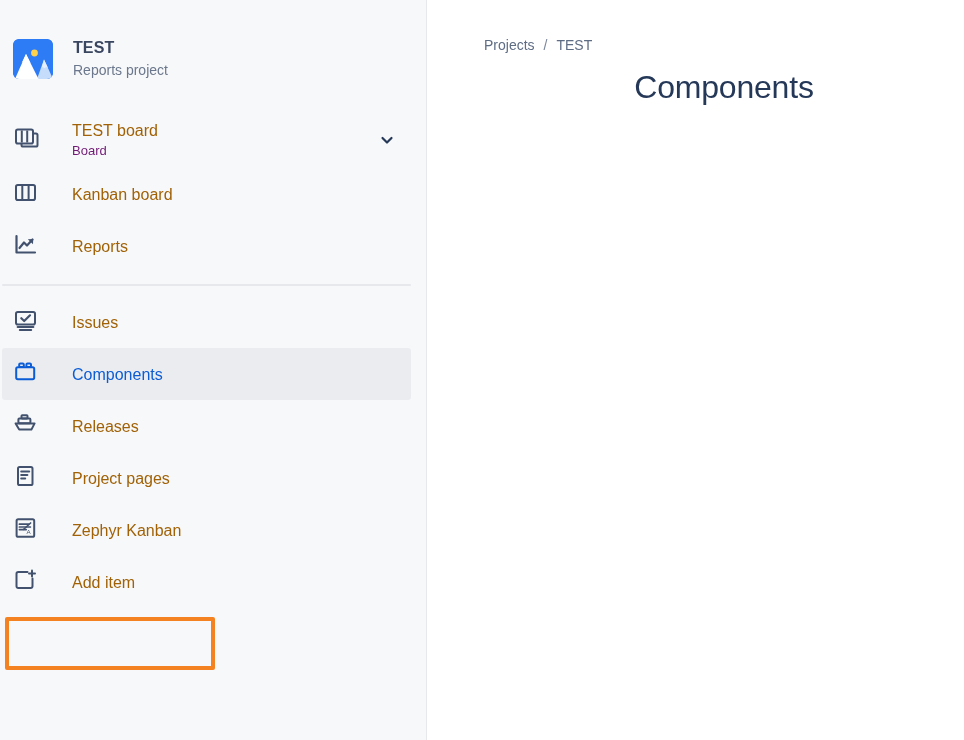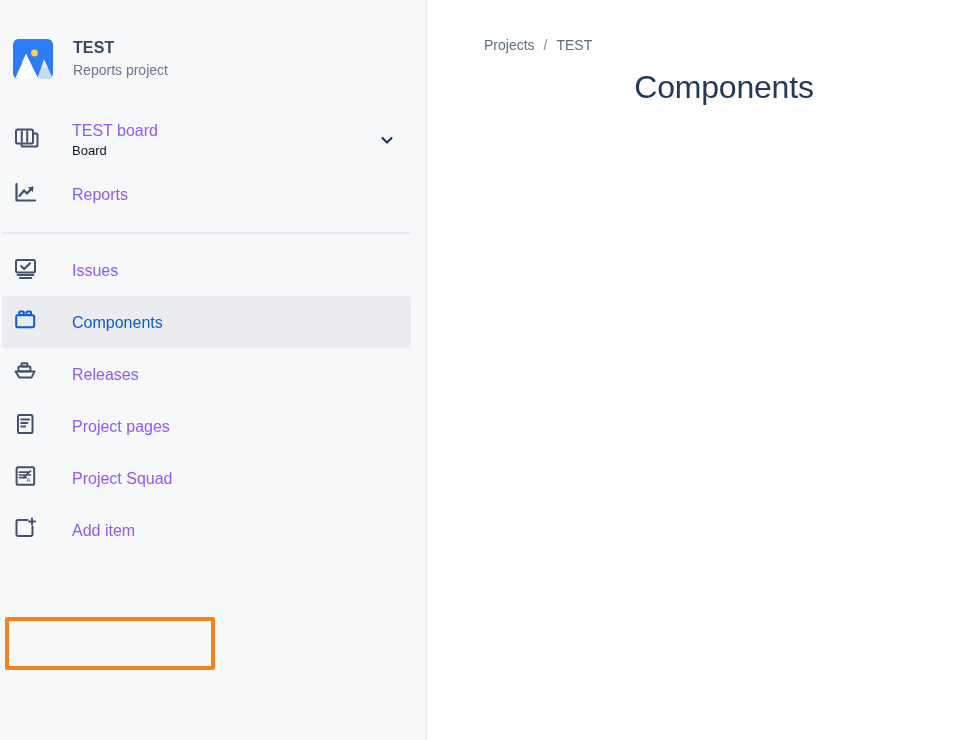--- a/index.html
+++ b/index.html
@@ -95,27 +95,27 @@
     color: #42526E;
   }
   .nav-label-wrap {
     display: flex;
     flex-direction: column;
     justify-content: center;
     margin-left: 23px;
   }
   .nav-label {
     font-size: 16px;
-    color: #8b5cf6;
+    color: #a16207;
     line-height: 21px;
     white-space: nowrap;
   }
   .nav-sublabel {
     font-size: 13px;
-    color: #0f172a;
+    color: #701a75;
     line-height: 18px;
     margin-top: 1px;
   }
   .nav-row.selected .nav-label {
     color: #0B5CD5;
   }
   .nav-row.selected .nav-icon {
     color: #0B5CD5;
   }
   .chevron {
@@ -221,20 +221,32 @@
         <span class="nav-label">TEST board</span>
         <span class="nav-sublabel">Board</span>
       </span>
       <span class="chevron">
         <svg width="16" height="16" viewBox="0 0 16 16">
           <path d="M3.5 6 L8 10.5 L12.5 6" fill="none" stroke="#253858" stroke-width="2.2" stroke-linecap="round" stroke-linejoin="round"></path>
         </svg>
       </span>
     </div>
 
+    <div class="nav-row">
+      <span class="nav-icon">
+        <svg width="28" height="28" viewBox="0 0 28 28">
+          <rect x="3" y="5" width="19" height="15" rx="1.8" fill="none" stroke="#42526E" stroke-width="2"></rect>
+          <line x1="9.3" y1="6" x2="9.3" y2="19" stroke="#42526E" stroke-width="2"></line>
+          <line x1="15.6" y1="6" x2="15.6" y2="19" stroke="#42526E" stroke-width="2"></line>
+        </svg>
+      </span>
+      <span class="nav-label-wrap">
+        <span class="nav-label">Kanban board</span>
+      </span>
+    </div>
 
     <div class="nav-row">
       <span class="nav-icon">
         <svg width="28" height="28" viewBox="0 0 28 28">
           <path d="M3.5 4 L3.5 20.5 L22 20.5" fill="none" stroke="#42526E" stroke-width="2.2" stroke-linecap="round" stroke-linejoin="round"></path>
           <path d="M6.5 16 L11 10.5 L14 13.5 L19.5 7.5" fill="none" stroke="#42526E" stroke-width="2.2" stroke-linecap="round" stroke-linejoin="round"></path>
           <path d="M14.8 7.2 L20.2 7 L20 12.3 Z" fill="#42526E"></path>
         </svg>
       </span>
       <span class="nav-label-wrap">
@@ -303,21 +315,21 @@
         <svg width="28" height="28" viewBox="0 0 28 28">
           <rect x="3.6" y="3.2" width="17.6" height="17.6" rx="1.6" fill="none" stroke="#42526E" stroke-width="2"></rect>
           <path d="M6.4 8.2 L15.6 8.2" stroke="#42526E" stroke-width="1.7" stroke-linecap="round"></path>
           <path d="M6.4 11 L17.4 11" stroke="#42526E" stroke-width="1.7" stroke-linecap="round"></path>
           <path d="M6.4 13.6 L13.2 13.6" stroke="#42526E" stroke-width="1.7" stroke-linecap="round"></path>
           <path d="M17.6 7 C15 9.4 12.6 11.6 10.6 13.3" stroke="#42526E" stroke-width="1.7" stroke-linecap="round" fill="none"></path>
           <text x="13.6" y="18.3" font-family="'Liberation Sans', sans-serif" font-size="6.2" fill="#42526E">A</text>
         </svg>
       </span>
       <span class="nav-label-wrap">
-        <span class="nav-label">Project Squad</span>
+        <span class="nav-label">Zephyr Kanban</span>
       </span>
     </div>
 
     <div class="nav-row">
       <span class="nav-icon">
         <svg width="28" height="28" viewBox="0 0 28 28">
           <path d="M14.5 4 L5.2 4 A1.7 1.7 0 0 0 3.5 5.7 L3.5 18.3 A1.7 1.7 0 0 0 5.2 20 L17.8 20 A1.7 1.7 0 0 0 19.5 18.3 L19.5 10.6" fill="none" stroke="#42526E" stroke-width="2" stroke-linecap="round" stroke-linejoin="round"></path>
           <line x1="19" y1="2.6" x2="19" y2="8.6" stroke="#42526E" stroke-width="2" stroke-linecap="round"></line>
           <line x1="16" y1="5.6" x2="22" y2="5.6" stroke="#42526E" stroke-width="2" stroke-linecap="round"></line>
         </svg>

